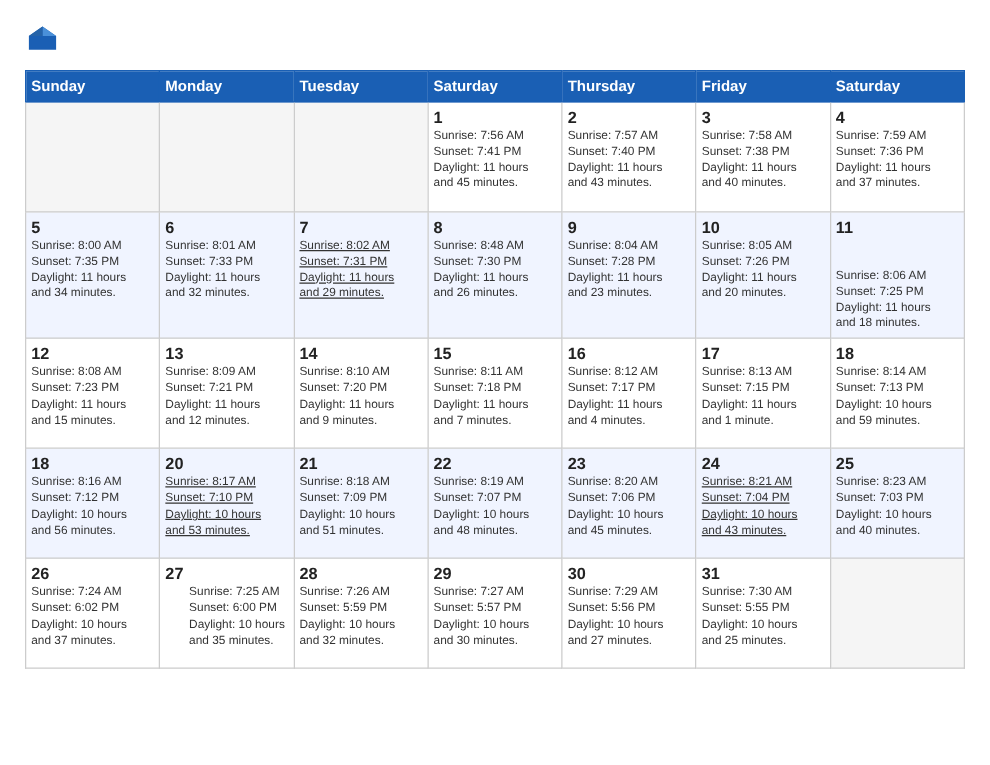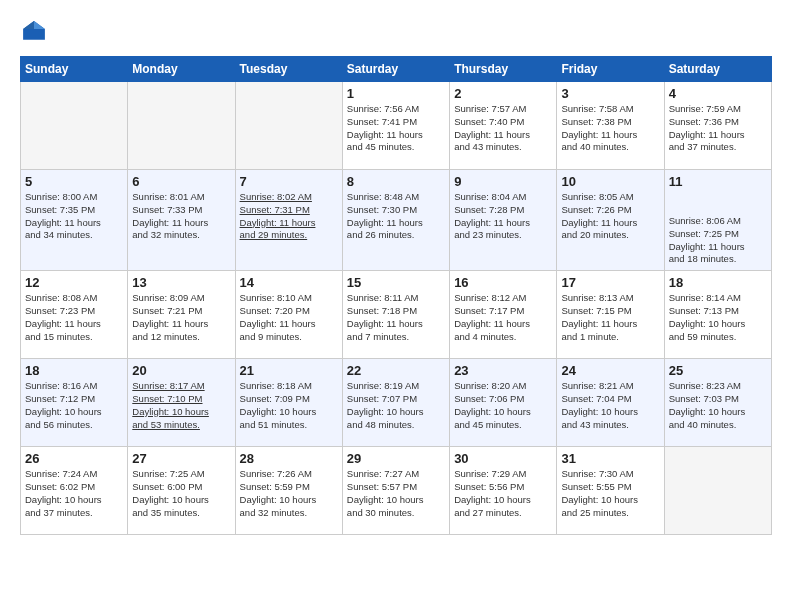--- a/index.html
+++ b/index.html
@@ -295,21 +295,21 @@
           </td>
           <td>
             <div class="day-number">23</div>
             <div class="day-info" style="white-space: pre-line;">Sunrise: 8:20 AM
 Sunset: 7:06 PM
 Daylight: 10 hours
 and 45 minutes.</div>
           </td>
           <td>
             <div class="day-number">24</div>
-            <div class="day-info" style="white-space: pre-line;">Sunrise: 8:21 AM
+            <div class="day-info" style="white-space: pre-line; text-decoration: underline;">Sunrise: 8:21 AM
 Sunset: 7:04 PM
 Daylight: 10 hours
 and 43 minutes.</div>
           </td>
           <td>
             <div class="day-number">25</div>
             <div class="day-info" style="white-space: pre-line;">Sunrise: 8:23 AM
 Sunset: 7:03 PM
 Daylight: 10 hours
 and 40 minutes.</div>
@@ -318,21 +318,21 @@
         <tr>
           <td>
             <div class="day-number">26</div>
             <div class="day-info" style="white-space: pre-line;">Sunrise: 7:24 AM
 Sunset: 6:02 PM
 Daylight: 10 hours
 and 37 minutes.</div>
           </td>
           <td>
             <div class="day-number">27</div>
-            <div class="day-info" style="white-space: pre-line;">Sunrise: 7:25 AM
+            <div class="day-info" style="white-space: pre-line; margin-left: 19px;">Sunrise: 7:25 AM
 Sunset: 6:00 PM
 Daylight: 10 hours
 and 35 minutes.</div>
           </td>
           <td>
             <div class="day-number">28</div>
             <div class="day-info" style="white-space: pre-line;">Sunrise: 7:26 AM
 Sunset: 5:59 PM
 Daylight: 10 hours
 and 32 minutes.</div>

